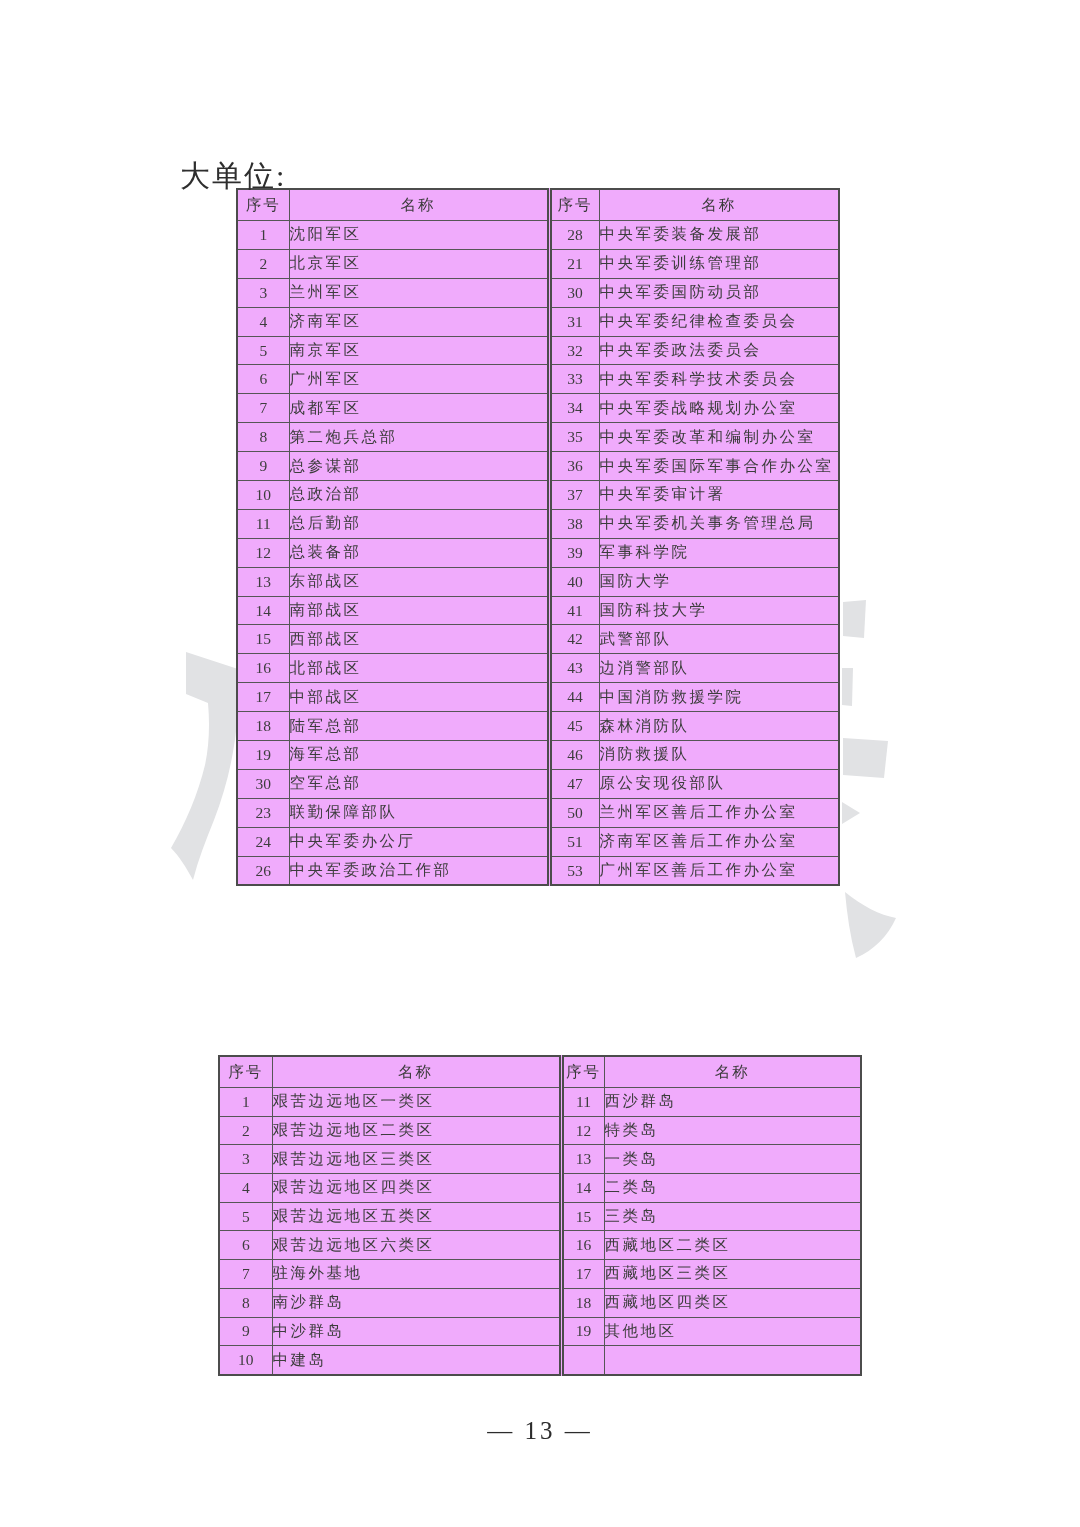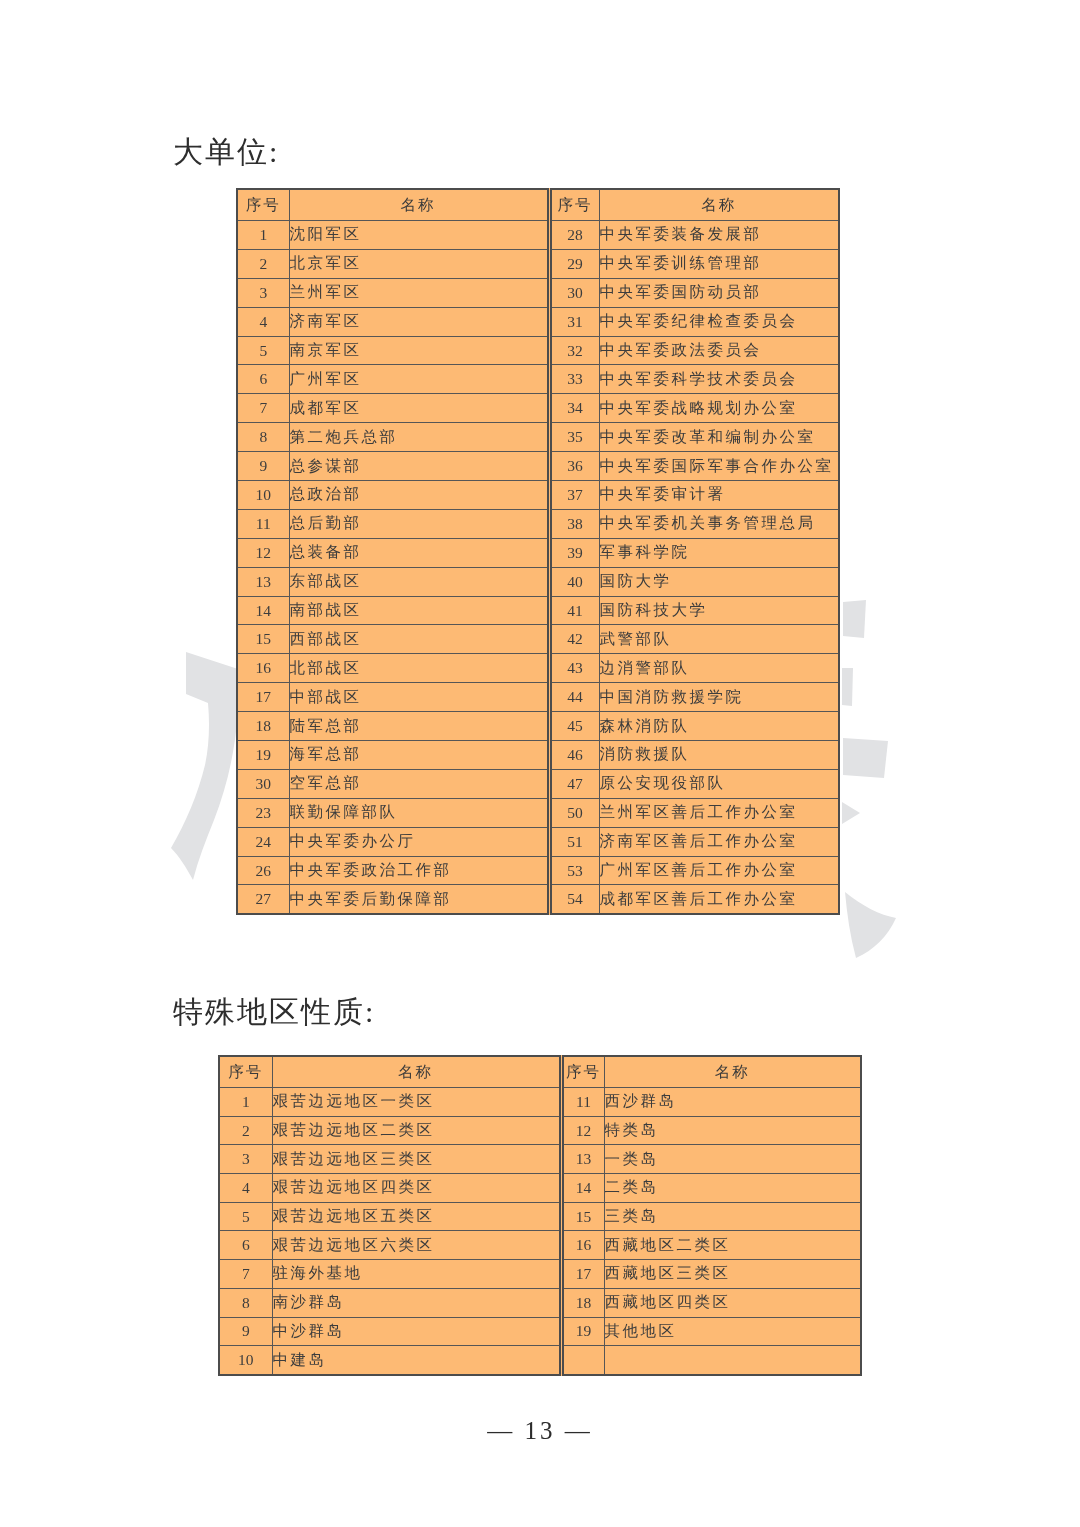--- a/index.html
+++ b/index.html
@@ -11,37 +11,38 @@
     overflow: hidden;
   }
   .page { position: absolute; inset: 0; }
 
   
   .watermark { position: absolute; left: 0; top: 0; z-index: 0; }
 
   
   .section-title {
     position: absolute;
-    left: 173px;
+    left: 180px;
     font-size: 30px;
     font-weight: 400;
     color: #2e2e2e;
     letter-spacing: 2px;
     z-index: 2;
     white-space: nowrap;
+    margin-top: 24px;
   }
   #title-units { top: 132px; }
   #title-special { top: 992px; }
 
   
   table.doc-table {
     position: absolute;
     border-collapse: collapse;
     table-layout: fixed;
-    background: #fdba74;
+    background: #f0abfc;
     z-index: 1;
     font-size: 15.5px;
     color: #3d3d3d;
   }
   #units-table   { left: 236px; top: 188px; }
   #special-table { left: 218px; top: 1055px; }
 
   table.doc-table th, table.doc-table td {
     border: 1px solid #565656;
     padding: 0;
@@ -120,21 +121,21 @@
     <tbody>
         <tr>
           <td class="c0">1</td>
           <td class="c1">沈阳军区</td>
           <td class="c2 divider">28</td>
           <td class="c3">中央军委装备发展部</td>
         </tr>
         <tr>
           <td class="c0">2</td>
           <td class="c1">北京军区</td>
-          <td class="c2 divider">29</td>
+          <td class="c2 divider">21</td>
           <td class="c3">中央军委训练管理部</td>
         </tr>
         <tr>
           <td class="c0">3</td>
           <td class="c1">兰州军区</td>
           <td class="c2 divider">30</td>
           <td class="c3">中央军委国防动员部</td>
         </tr>
         <tr>
           <td class="c0">4</td>
@@ -249,30 +250,23 @@
           <td class="c1">中央军委办公厅</td>
           <td class="c2 divider">51</td>
           <td class="c3">济南军区善后工作办公室</td>
         </tr>
         <tr>
           <td class="c0">26</td>
           <td class="c1">中央军委政治工作部</td>
           <td class="c2 divider">53</td>
           <td class="c3">广州军区善后工作办公室</td>
         </tr>
-        <tr>
-          <td class="c0">27</td>
-          <td class="c1">中央军委后勤保障部</td>
-          <td class="c2 divider">54</td>
-          <td class="c3">成都军区善后工作办公室</td>
-        </tr>
       </tbody>
   </table>
 
-  <div id="title-special" class="section-title">特殊地区性质:</div>
 
   <table id="special-table" class="doc-table">
     <colgroup>
       <col style="width:53px">
         <col style="width:289px">
       <col style="width:43px">
         <col style="width:257px">
     </colgroup>
     <thead>
       <tr>

